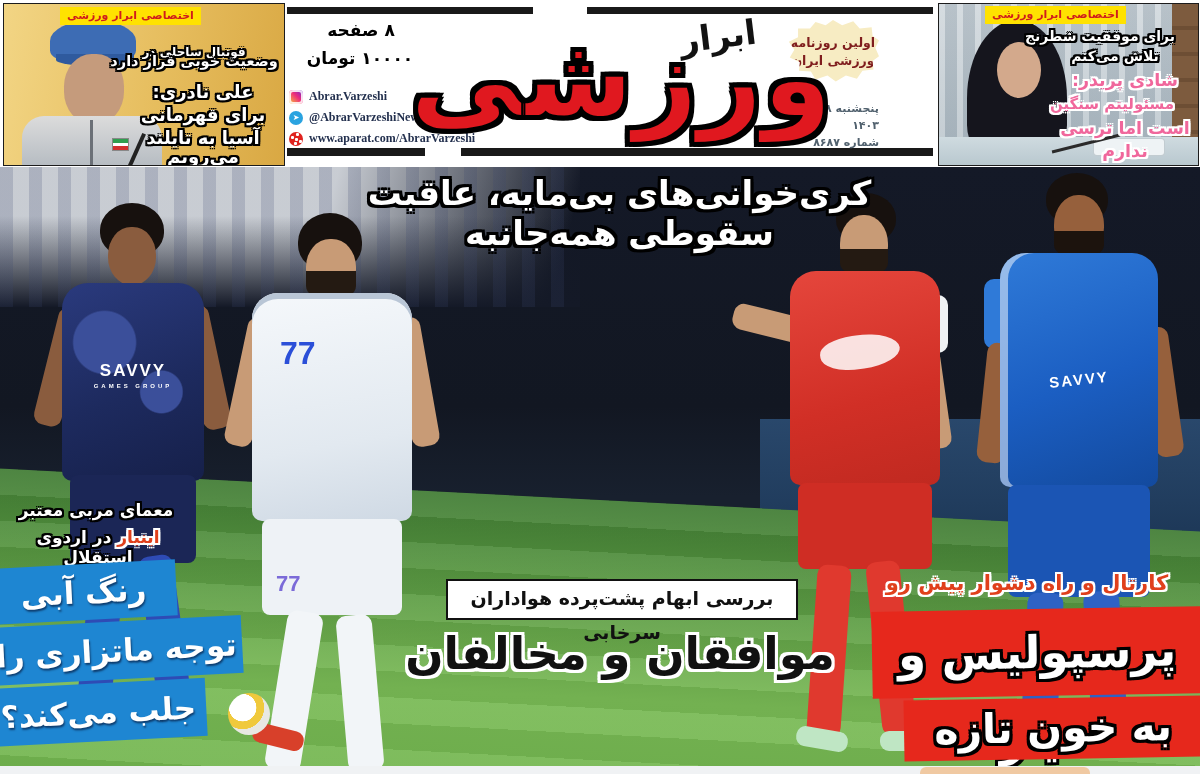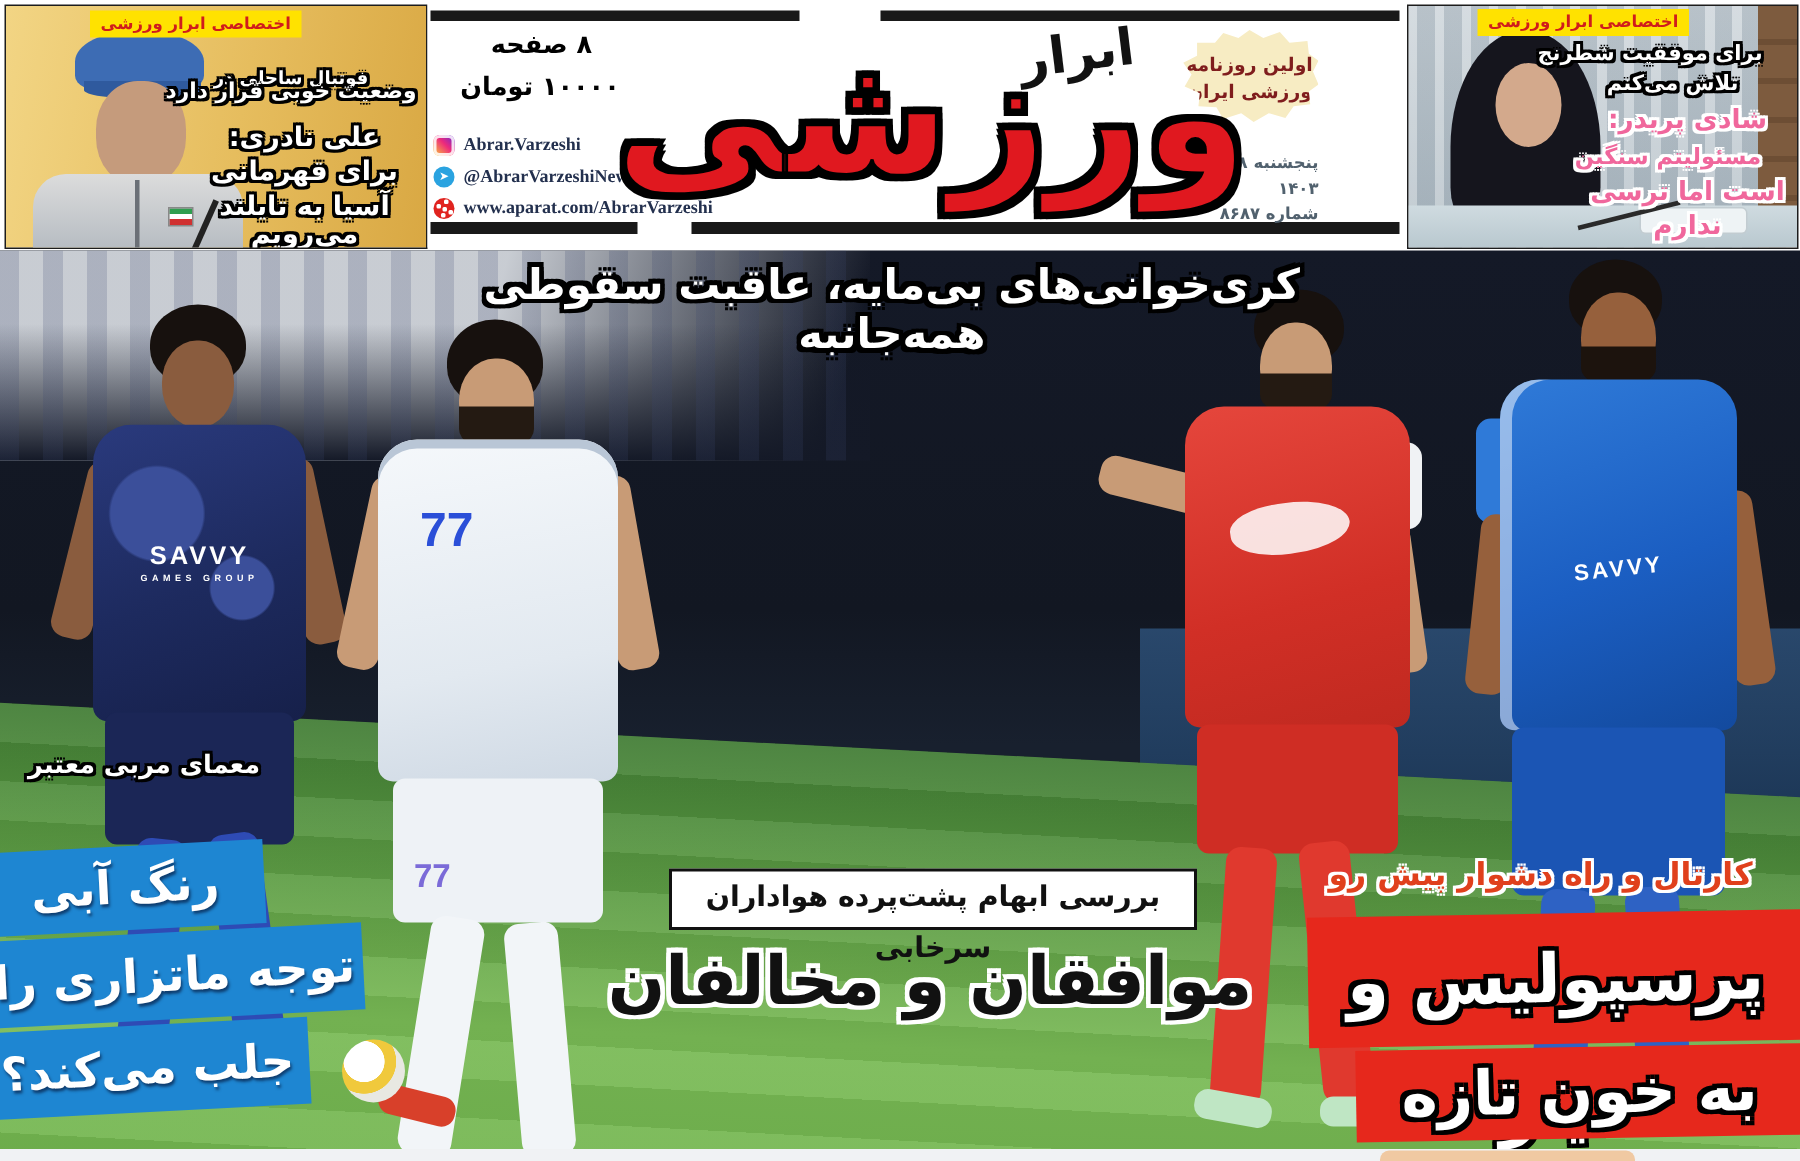--- a/index.html
+++ b/index.html
@@ -112,21 +112,21 @@
   .skin2{background:#c89b76;}
   .torso{position:absolute;border-radius:26px 26px 10px 10px;}
   .limb{position:absolute;border-radius:10px;}
   .jersey-text{position:absolute;width:100%;text-align:center;color:#fff;font-weight:bold;
                letter-spacing:2px;font-family:"Liberation Sans",sans-serif;}
   .num{position:absolute;font-weight:bold;font-family:"Liberation Sans",sans-serif;}
   .ball{position:absolute;left:228px;top:526px;width:42px;height:42px;border-radius:50%;
         background:radial-gradient(circle at 35% 35%,#fff 0 35%,#f0c93c 36% 55%,#e8e8e2 56%);}
 
   
-  .kicker-main{left:322px;top:6px;width:545px;font-size:28px;}
+  .kicker-main{left:347px;top:6px;width:545px;font-size:34px;}
   .headline{left:450px;top:48px;width:400px;font-size:106px;line-height:170px;font-weight:bold;}
   .lk1{left:6px;top:333px;width:180px;font-size:17px;}
   .lk2{left:0px;top:360px;width:196px;font-size:17px;}
   .bluebox{position:absolute;background:#1e86d2;color:#fff;font-weight:bold;text-align:center;
            transform:rotate(-3deg);transform-origin:left bottom;
            text-shadow:1px 2px 2px rgba(0,0,30,.55);}
   .bb1{left:-8px;top:402px;width:186px;height:56px;font-size:31px;line-height:56px;}
   .bb2{left:-8px;top:461px;width:252px;height:58px;font-size:31px;line-height:58px;}
   .bb3{left:-8px;top:522px;width:216px;height:58px;font-size:31px;line-height:58px;}
   .cbox{left:446px;top:412px;width:348px;height:37px;background:#fff;border:2px solid #111;
@@ -307,20 +307,24 @@
       <div class="limb" style="left:1024px;top:426px;width:36px;height:152px;background:#2e62c4;transform:rotate(3deg);"></div>
       <div class="limb" style="left:1088px;top:424px;width:36px;height:154px;background:#2e62c4;transform:rotate(-4deg);"></div>
       <div class="abs" style="left:1016px;top:568px;width:52px;height:20px;background:#e8ecf0;border-radius:9px;"></div>
       <div class="abs" style="left:1092px;top:568px;width:52px;height:20px;background:#e8ecf0;border-radius:9px;"></div>
     </div>
 
     <div class="abs rtl ctr b ow3 kicker-main">کری‌خوانی‌های بی‌مایه، عاقبت سقوطی همه‌جانبه</div>
 
 
     <div class="abs rtl ctr b ow lk1">معمای مربی معتبر</div>
+    <div class="abs rtl ctr b lk2">
+      <span class="ored">اینبار</span>
+      <span class="ow">در اردوی استقلال</span>
+    </div>
     <div class="bluebox bb1 rtl">رنگ آبی</div>
     <div class="bluebox bb2 rtl">توجه ماتزاری را</div>
     <div class="bluebox bb3 rtl">جلب می‌کند؟</div>
 
     <div class="abs rtl ctr cbox">بررسی ابهام پشت‌پرده هواداران سرخابی</div>
     <div class="abs rtl ctr chead">
       <div class="obw">موافقان و مخالفان</div>
     </div>
 
     <div class="abs rtl ctr b ored rk">کارتال و راه دشوار پیش رو</div>

